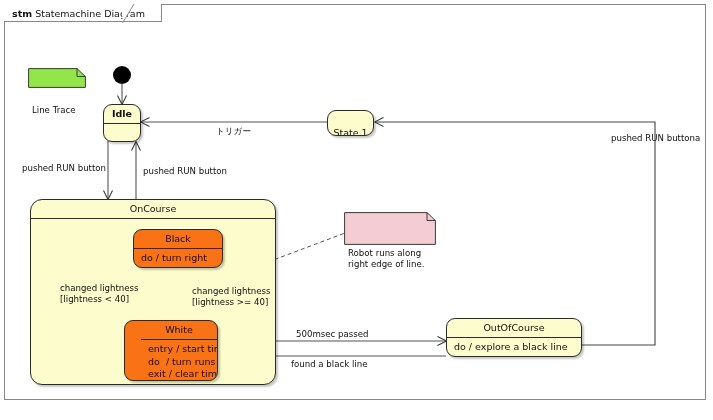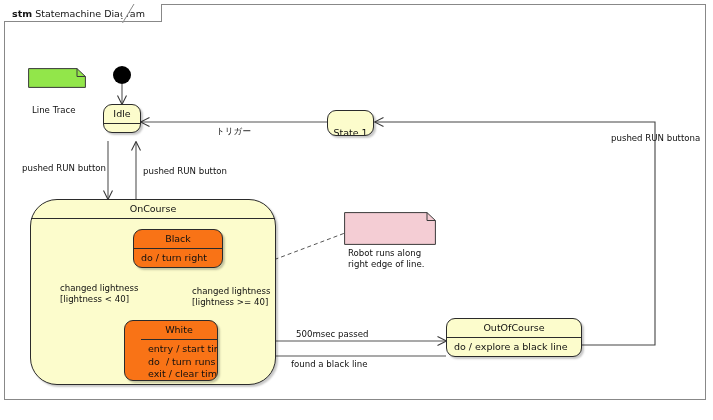--- a/index.html
+++ b/index.html
@@ -201,33 +201,33 @@
       <path d="M0.6,0.6 L83,0.6 L91.4,8.5 L91.4,32.4 L0.6,32.4 Z" fill="#f4cdd4" stroke="#3a3a3a" stroke-width="1"></path>
       <path d="M83,0.6 L83,8.5 L91.4,8.5" fill="none" stroke="#3a3a3a" stroke-width="1"></path>
     </svg>
     <div class="txt" style="padding:3px 0 0 4px;">Robot runs along
 right edge of line.</div>
   </div>
 
   <div class="initial" style="left:113px; top:66px; width:18px; height:18px;"></div>
   <div class="initial" style="left:73px; top:244px; width:16px; height:16px;"></div>
 
-  <div class="state" style="left:103px; top:104px; width:38px; height:29px;">
+  <div class="state" style="left:103px; top:104px; width:38px; height:38px;font-weight:bold;">
     <div class="title">Idle</div>
     <div class="divider"></div>
     <div class="body"></div>
   </div>
 
   <div class="state" style="left:327px; top:110px; width:47px; height:26px;">
     <div class="title" style="padding-top:16px;">State 1</div>
     <div class="divider"></div>
     <div class="body" style="padding:2px 4px;"></div>
   </div>
 
-  <div class="composite" style="left:30px; top:199px; width:246px; height:186px;border-radius:27px;">
+  <div class="composite" style="left:30px; top:199px; width:246px; height:186px;">
     <div class="ctitle">OnCourse</div>
   </div>
 
   <div class="state green" style="left:133px; top:229px; width:90px; height:39px;">
     <div class="title">Black</div>
     <div class="divider"></div>
     <div class="body">do / turn right</div>
   </div>
 
   <div class="state green" style="left:124px; top:320px; width:94px; height:61px;padding-left:16px;">

